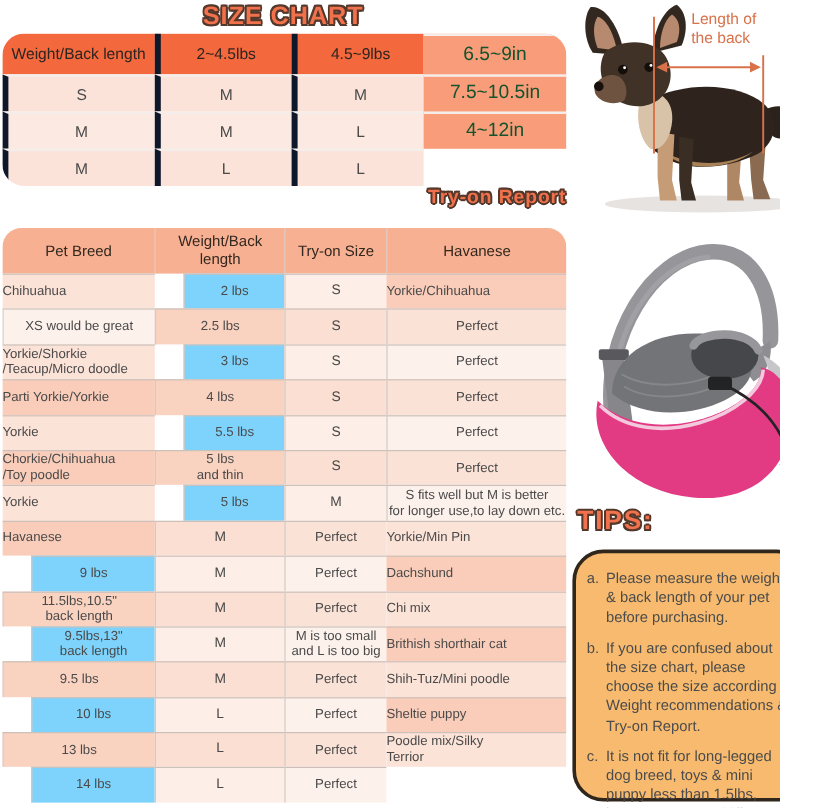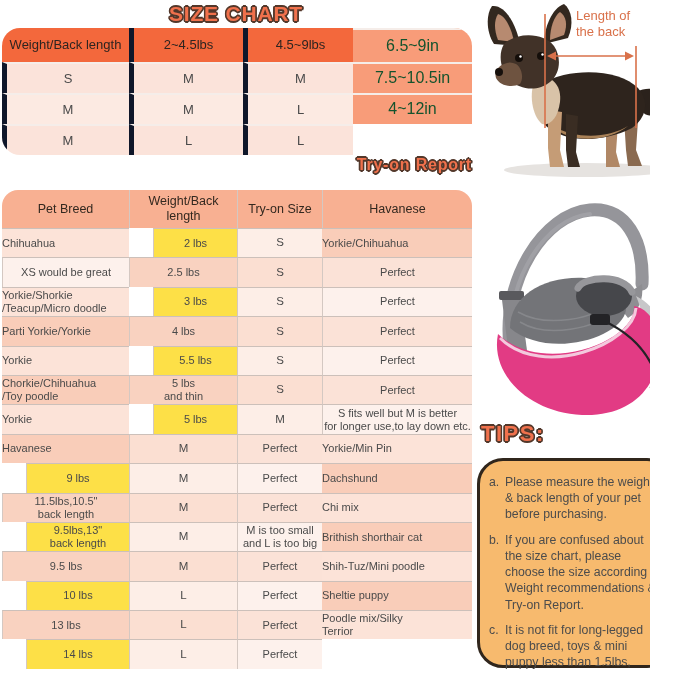--- a/index.html
+++ b/index.html
@@ -40,21 +40,21 @@
     display:grid;grid-template-columns:127px 108px 85px 150px;
     grid-template-rows:38px repeat(15, 29.4px);
     border-radius:16px;overflow:hidden;}
   .tryon-table .th{background:#f8b092;font-size:12.5px;color:#33281f;}
   .tryon-table .td{font-size:11.5px;color:#4a4a4a;border-top:1px solid #ccc0ba;}
   .tryon-table .td.tcol0{justify-content:flex-start;text-align:left;padding-left:0;font-size:11px;}
   .tryon-table .td.tcol1{font-size:11px;}
   .tryon-table .td.tcol3{font-size:11px;}
   .tryon-table .vline{border-left:1px solid #d4c8c2;}
   .tryon-table .odd.tcol0{background:#fce3d8;}
-  .tryon-table .odd.tcol1{background:#fde047;margin-left:24px;}
+  .tryon-table .odd.tcol1{background:#7dd3fc;margin-left:24px;}
   .tryon-table .odd.tcol2{background:#fdeee7;}
   .tryon-table .odd.tcol3{background:#fdf1ec;}
   .tryon-table .even.tcol0{background:#f9cdb9;}
   .tryon-table .even.tcol1{background:#f9d2c0;}
   .tryon-table .even.tcol2{background:#fbdfd2;}
   .tryon-table .even.tcol3{background:#fbe2d7;}
 
   
   .dog-fig{position:absolute;left:478px;top:0;width:201px;height:182px;}
   .dog-annotation{position:absolute;left:98px;top:8px;width:100px;text-align:left;

